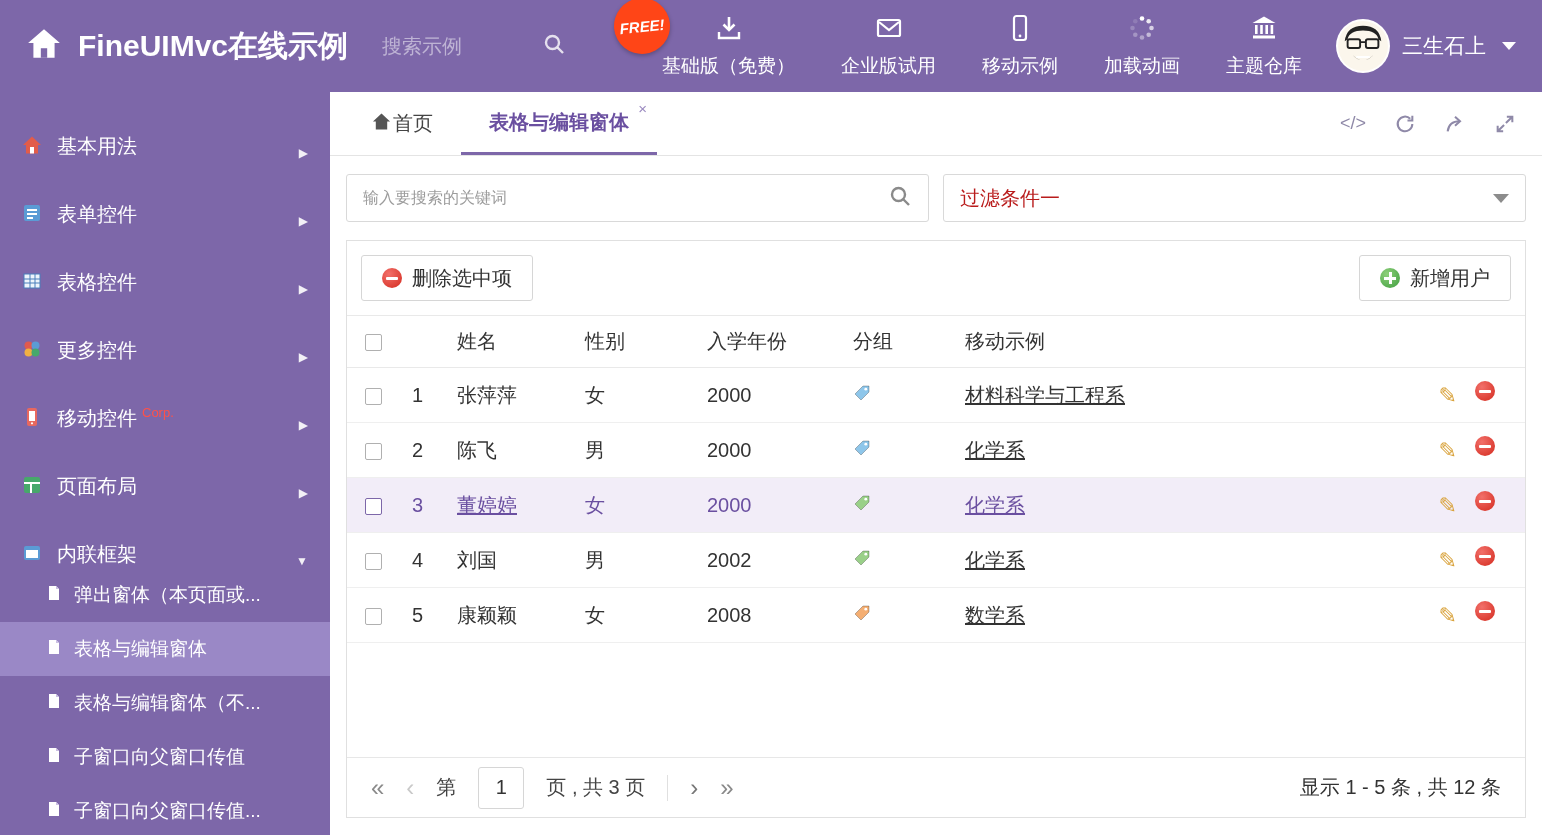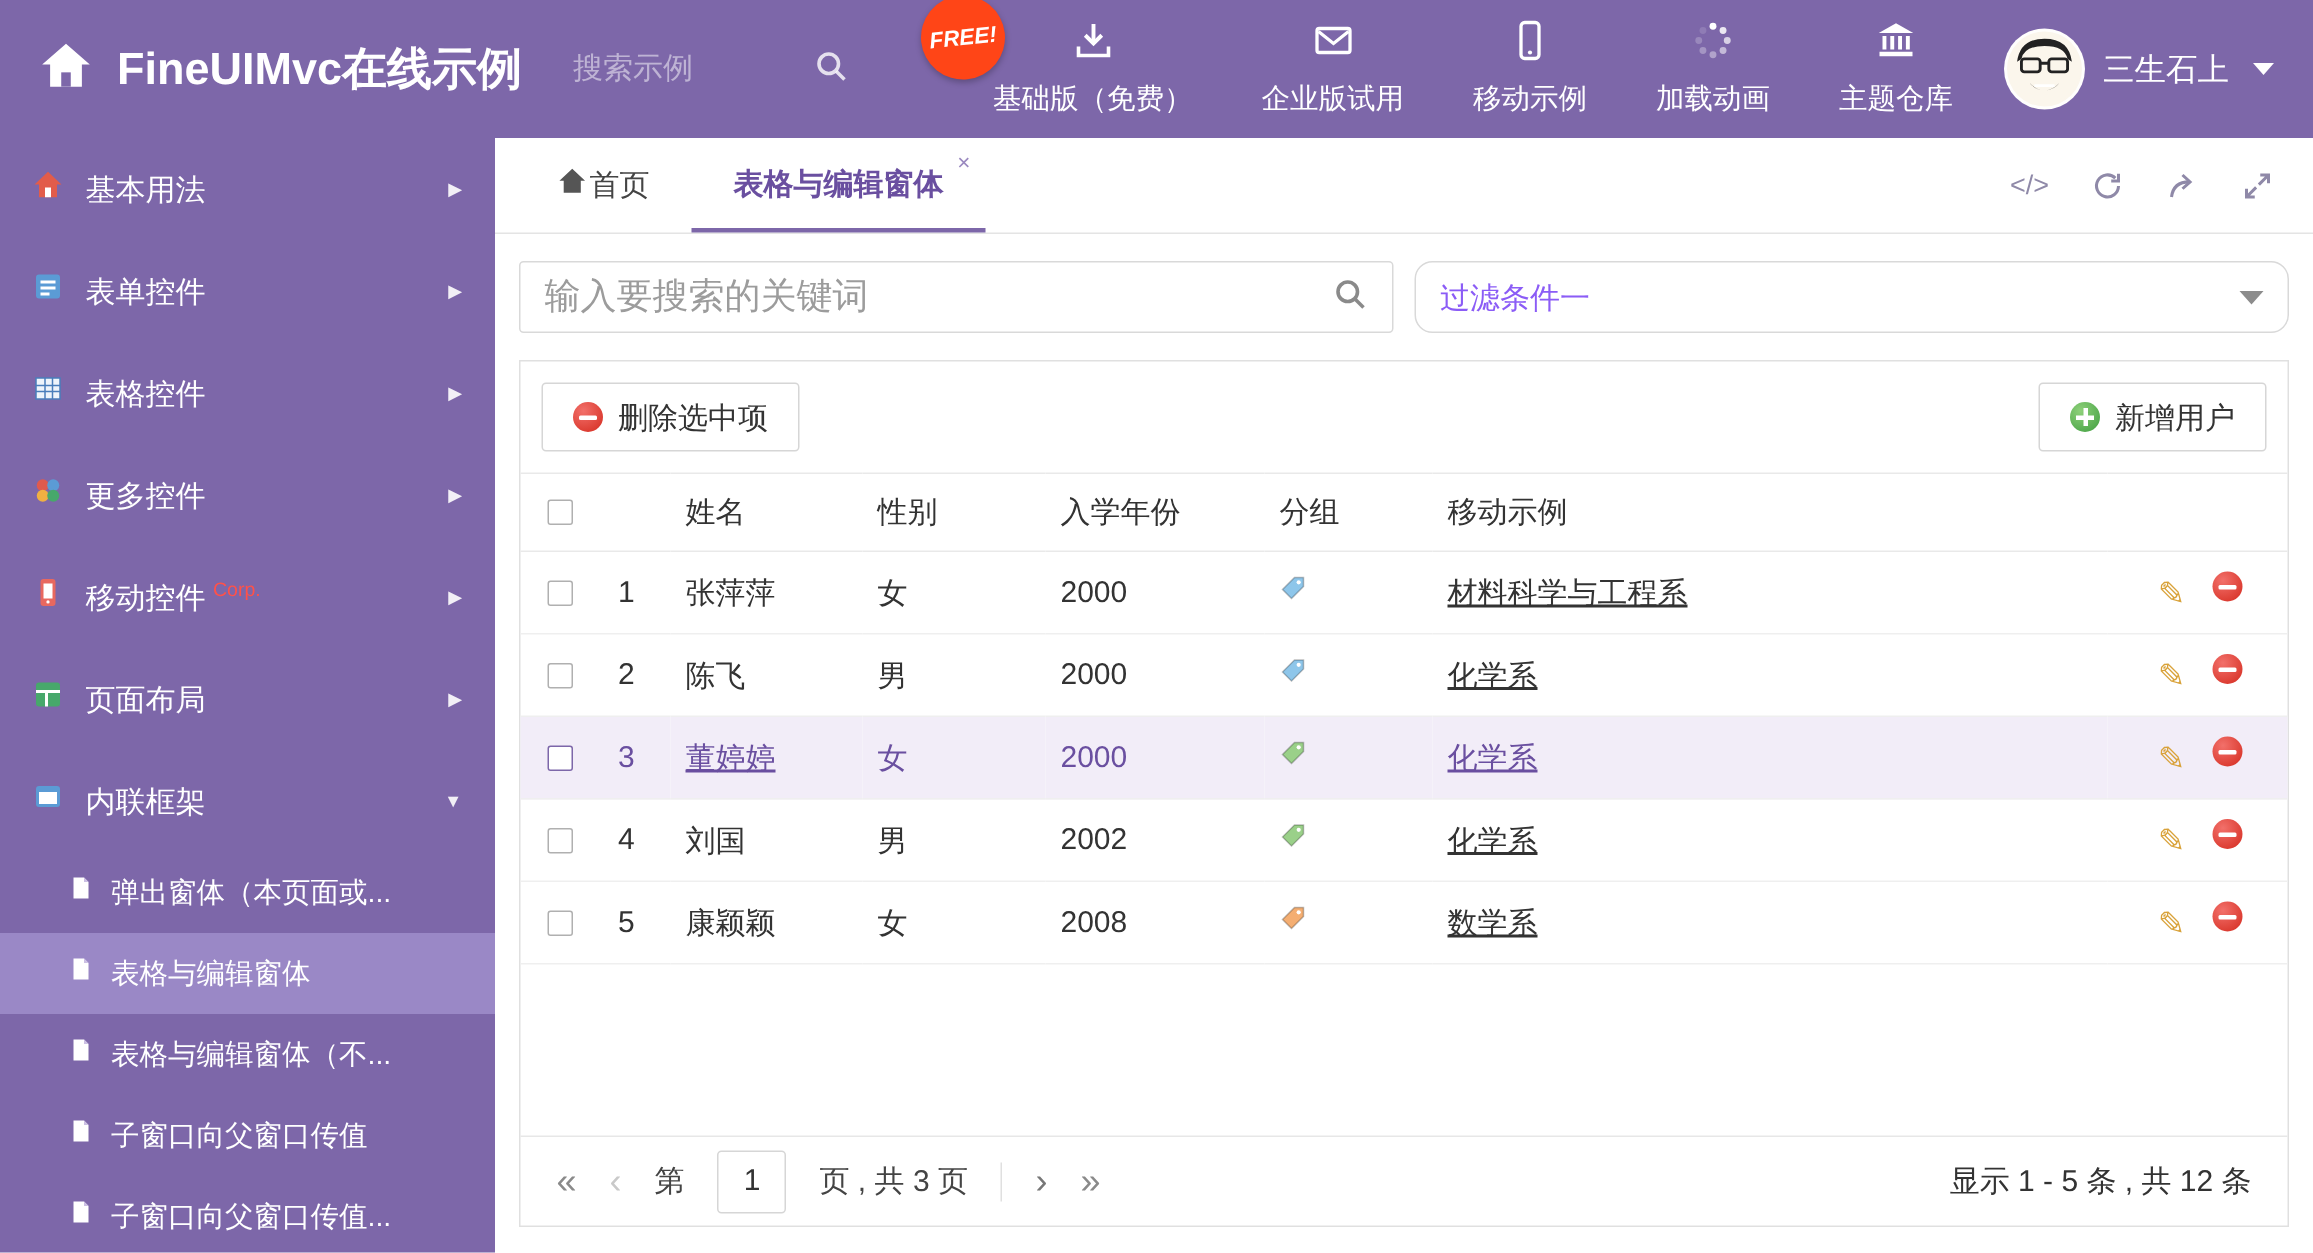--- a/index.html
+++ b/index.html
@@ -27,21 +27,21 @@
   .user-block { display:flex; align-items:center; gap:12px; cursor:pointer; }
   .avatar { width:54px; height:54px; border-radius:50%; border:2px solid rgba(255,255,255,.9);
     background:#fbf6ec; overflow:hidden; }
   .user-name { font-size:21px; }
   .caret-down-white { width:0; height:0; border-left:7px solid transparent;
     border-right:7px solid transparent; border-top:8px solid #fff; margin-left:4px; }
 
   
   .sidebar { position:absolute; left:0; top:92px; width:330px; height:743px;
     background:#7d67a9; overflow:hidden; }
-  .side-item { height:68px; display:flex; align-items:center; gap:15px; padding:0 22px;
+  .side-item { height:68px; display:flex; align-items:flex-end; gap:15px; padding:0 22px;
     color:#fff; font-size:20px; cursor:pointer; }
   .side-item .chev { margin-left:auto; font-size:12px; opacity:.9; }
   .corp { color:#ff5149; font-size:13px; margin-left:5px; vertical-align:super; }
   .sub-item { height:54px; display:flex; align-items:center; gap:12px; padding-left:46px;
     color:#fff; font-size:19px; cursor:pointer; }
   .sub-item.active { background:#9a88c6; }
 
   
   .main { position:absolute; left:330px; top:92px; width:1212px; height:743px;
     background:#fff; display:flex; flex-direction:column; }
@@ -52,23 +52,23 @@
   .tab.active { color:#6a4fa0; border-bottom:3px solid #7d67a9; }
   .tab-close { position:absolute; top:8px; right:10px; font-size:15px; color:#9b8ac0;
     cursor:pointer; }
   .tab-tools { margin-left:auto; display:flex; align-items:center; gap:28px;
     padding-right:26px; color:#8f89a8; }
   .tab-tools .tool { cursor:pointer; font-size:18px; display:flex; align-items:center; }
 
   .filter-row { display:flex; gap:14px; padding:18px 16px; flex:none; }
   .input-box, .dropdown { flex:1; height:48px; border:1px solid #d9d9d9; border-radius:3px;
     display:flex; align-items:center; padding:0 16px; background:#fff; }
-  .input-box input { flex:1; border:none; outline:none; font-size:24px; color:#ec4899; }
+  .input-box input { flex:1; border:none; outline:none; font-size:16px; color:#ec4899; }
   .input-box input::placeholder { color:#9c9c9c; }
-  .dropdown { cursor:pointer; font-size:20px; color:#8b5cf6;border-radius:12px; }
+  .dropdown { cursor:pointer; font-size:20px; color:#b91c1c; }
   .caret-down-gray { width:0; height:0; border-left:8px solid transparent;
     border-right:8px solid transparent; border-top:9px solid #8c8c8c; margin-left:auto; }
 
   .panel { flex:1; margin:0 16px 17px; border:1px solid #e0e0e0; display:flex;
     flex-direction:column; min-height:0; }
   .panel-toolbar { display:flex; justify-content:space-between; padding:14px; flex:none; }
   .btn { height:46px; border:1px solid #d6d6d6; border-radius:3px; background:#fff;
     display:inline-flex; align-items:center; gap:10px; padding:0 20px; font-size:20px;
     color:#333; cursor:pointer; }
   .circle-minus { position:relative; width:20px; height:20px; border-radius:50%;

